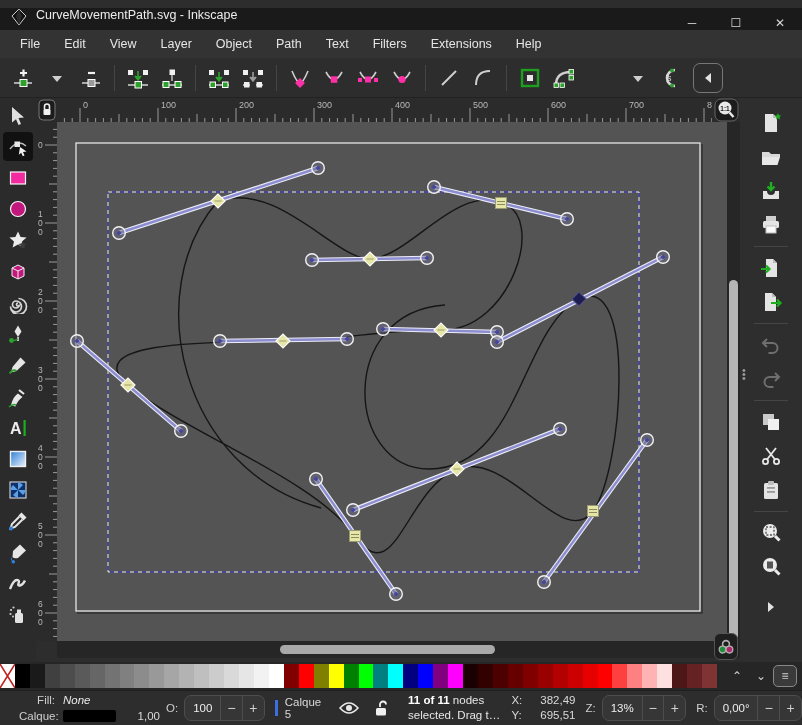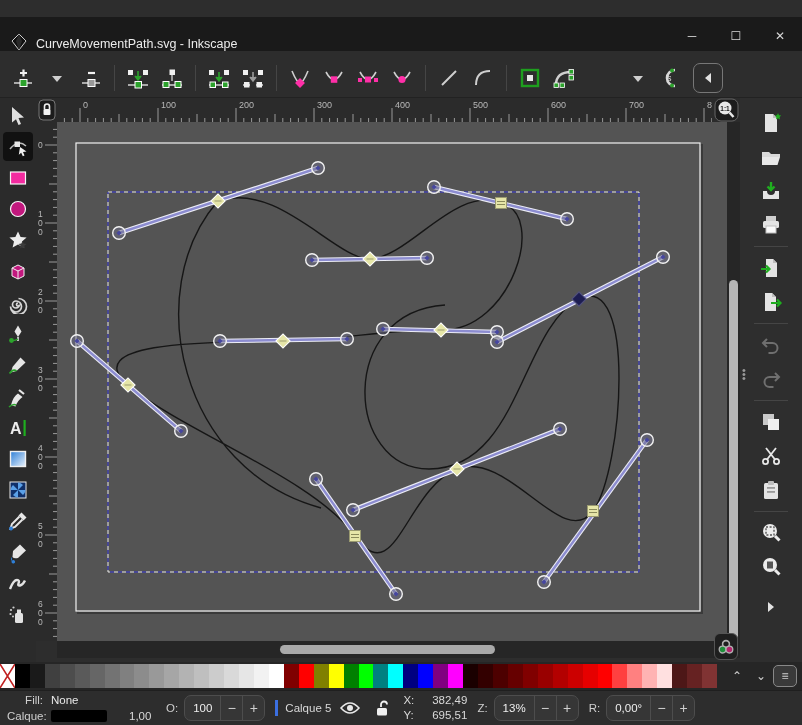--- a/index.html
+++ b/index.html
@@ -1,21 +1,21 @@
 <!DOCTYPE html>
 <html><head>
 <meta charset="utf-8">
 <style>
   html,body{margin:0;padding:0;background:#111;}
   *{box-sizing:border-box;}
   .app{position:relative;width:802px;height:725px;background:#2d2d2d;overflow:hidden;
        font-family:"Liberation Sans",sans-serif;color:#e0e0e0;font-size:12px;}
   
-  .titlebar{position:absolute;left:0;top:17px;width:802px;height:34px;background:#1a1a1a;
-            display:flex;align-items:flex-end;}
+  .titlebar{position:absolute;left:0;top:8px;width:802px;height:34px;background:#1a1a1a;
+            display:flex;align-items:flex-start;}
   .titlebar .appicon{width:18px;height:18px;margin:0 8px 0 10px;}
   .titlebar .title{flex:1;font-size:12.5px;color:#ececec;}
   .winbtn{width:44px;height:30px;display:flex;align-items:center;justify-content:center;
           color:#d8d8d8;font-size:12px;}
   
   .menubar{position:absolute;left:0;top:30px;width:802px;height:28px;background:#333333;
            display:flex;align-items:center;padding-left:8px;}
   .menuitem{padding:4px 12px;color:#e6e6e6;font-size:12.5px;}
   
   .toolbar{position:absolute;left:0;top:58px;width:802px;height:40px;background:#2d2d2d;
@@ -51,24 +51,24 @@
   
   .palette{position:absolute;left:0;top:662px;width:802px;height:28px;background:#262626;display:flex;align-items:center;}
   .swatches{display:flex;height:24px;margin-top:0;}
   .sw{width:14.95px;height:24px;}
   .palctl{display:flex;align-items:center;margin-left:8px;color:#cfcfcf;}
   .palbtn{width:24px;height:22px;display:flex;align-items:center;justify-content:center;font-size:12px;}
   .palmenu{border:1px solid #888;border-radius:5px;background:#3a3a3a;}
   
   .status{position:absolute;left:0;top:690px;width:802px;height:35px;background:#2d2d2d;border-top:1px solid #1f1f1f;
           display:flex;align-items:center;font-size:11.5px;color:#d9d9d9;}
-  .fs-block{width:160px;padding-left:7px;line-height:15px;}
+  .fs-block{width:160px;padding-left:19px;line-height:15px;}
   .fs-row{display:flex;align-items:center;height:16px;}
   .fs-label{width:44px;text-align:right;padding-right:8px;color:#cfcfcf;}
-  .fill-none{color:#e8e8e8;}
+  .fill-none{font-style:italic;color:#e8e8e8;}
   .stroke-swatch{width:56px;height:12px;background:#000;border-radius:2px;}
   .stroke-w{margin-left:22px;}
   .spinbox{display:flex;align-items:center;background:#363636;border:1px solid #4d4d4d;border-radius:7px;height:26px;overflow:hidden;}
   .spinval{padding:0 8px;min-width:34px;text-align:center;color:#eee;}
   .spinbtn{width:22px;height:26px;display:flex;align-items:center;justify-content:center;color:#cfcfcf;
            border-left:1px solid #4d4d4d;font-size:14px;}
   .lbl{margin:0 6px;color:#cfcfcf;}
   .layerbar{width:3px;height:16px;background:#3b6fe0;margin:0 7px 0 10px;}
   .statusicon{width:26px;height:24px;display:flex;align-items:center;justify-content:center;margin-left:6px;}
   .msg{width:96px;line-height:15px;margin-left:14px;color:#e6e6e6;overflow:hidden;white-space:nowrap;}
@@ -89,20 +89,32 @@
           <path d="M9 1 L16 8 L9 17 L2 8 Z" fill="#101010" stroke="#cfcfcf" stroke-width="1"></path>
           <path d="M9 1 L12 8 L9 17 L6 8 Z" fill="#2a2a2a"></path>
         </svg>
     </span>
     <span class="title">CurveMovementPath.svg - Inkscape</span>
     <div class="winbtn">─</div>
     <div class="winbtn">☐</div>
     <div class="winbtn">✕</div>
   </div>
 
+  <div class="menubar">
+      <div class="menuitem">File</div>
+      <div class="menuitem">Edit</div>
+      <div class="menuitem">View</div>
+      <div class="menuitem">Layer</div>
+      <div class="menuitem">Object</div>
+      <div class="menuitem">Path</div>
+      <div class="menuitem">Text</div>
+      <div class="menuitem">Filters</div>
+      <div class="menuitem">Extensions</div>
+      <div class="menuitem">Help</div>
+    </div>
 
   <div class="toolbar">
       <div class="tbtn">
         <svg width="22" height="22" viewBox="0 0 22 22">
           <path d="M2 16 h18" stroke="#aaa" stroke-width="2"></path>
           <rect x="8" y="12.5" width="7" height="7" fill="#2ca22c" stroke="#fff"></rect>
           <path d="M11.5 2.5 v7 M8 6 h7" stroke="#f2f2f2" stroke-width="2.2"></path>
         </svg>
       </div>
       <div class="tbtn">
@@ -872,20 +884,24 @@
           <path d="M1 7 Q10 -3 19 7 Q10 17 1 7 Z" fill="none" stroke="#e8e8e8" stroke-width="1.6"></path>
           <circle cx="10" cy="7" r="3" fill="#e8e8e8"></circle>
         </svg>
     </span>
     <span class="statusicon">
       <svg width="16" height="17" viewBox="0 0 16 17">
           <rect x="3" y="8" width="10" height="7.5" rx="1.5" fill="#f0f0f0"></rect>
           <path d="M5 8 V5.5 a3 3 0 0 1 6 0" fill="none" stroke="#f0f0f0" stroke-width="1.8" transform="translate(2,-1)"></path>
         </svg>
     </span>
+    <div class="msg">
+      <div><b>11 of 11</b><span> nodes</span></div>
+      <div>selected. Drag t…</div>
+    </div>
     <div class="xy">
       <div class="xyrow">
           <span>X:</span>
           <span>382,49</span>
         </div>
       <div class="xyrow">
           <span>Y:</span>
           <span>695,51</span>
         </div>
     </div>

